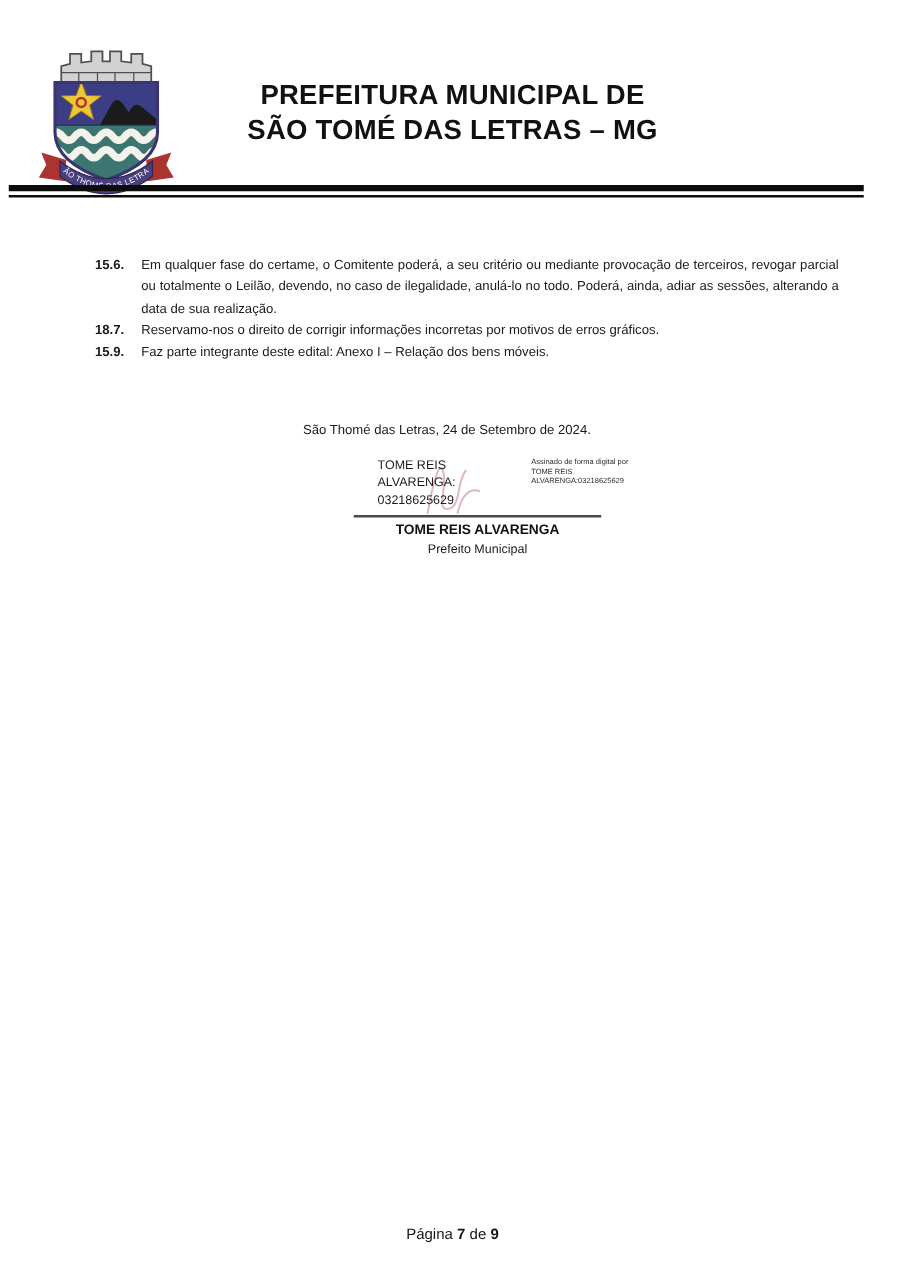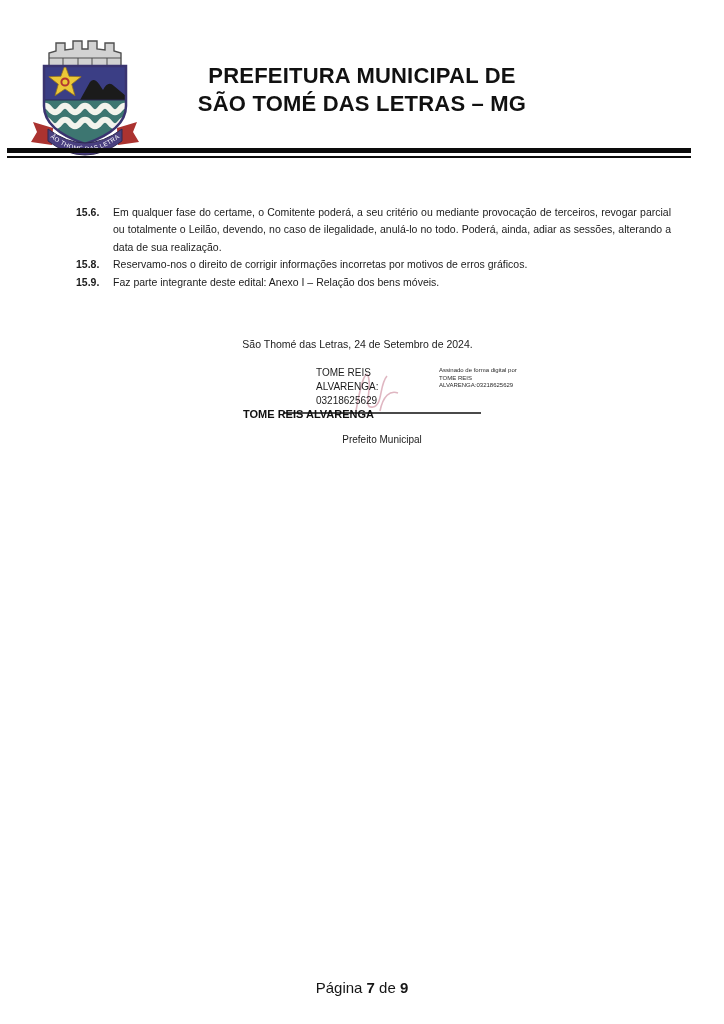--- a/index.html
+++ b/index.html
@@ -15,34 +15,34 @@
     border-top:5px solid #0c0c0c;border-bottom:2px solid #0c0c0c;}
   
   .clauses{position:absolute;top:196px;left:68px;width:595px;margin:8px;padding:0;list-style:none;}
   .clause{display:flex;font-size:10.5px;line-height:17.4px;}
   .clause .num{width:37px;flex:0 0 37px;font-weight:bold;}
   .clause .txt{flex:1;text-align:justify;}
   
   .dateline{position:absolute;top:337px;left:60px;width:595px;text-align:center;
     font-size:10.5px;line-height:15px;margin:0;}
   
-  .stamp{position:absolute;top:366px;left:316px;width:172px;height:50px;display:flex;gap:32px;}
+  .stamp{position:absolute;top:366px;left:302px;width:172px;height:50px;display:flex;gap:32px;}
   .stamp .scribble{position:absolute;left:30px;top:-3px;width:56px;height:52px;z-index:0;}
   .stamp-left{position:relative;z-index:1;width:86px;flex:0 0 86px;
     font-size:10px;line-height:13.8px;color:#1c1c1c;}
   .stamp-right{position:relative;z-index:1;width:78px;flex:0 0 78px;padding-left:5px;padding-top:1px;
     font-size:6px;line-height:7.7px;color:#2a2a2a;overflow-wrap:anywhere;}
   .sig-rule{position:absolute;top:412px;left:283px;width:198px;border-top:2px solid #4a4a4a;}
-  .sig-name{position:absolute;top:407px;left:243px;width:278px;text-align:left;
+  .sig-name{position:absolute;top:417px;left:243px;width:278px;text-align:center;
     font-size:11px;font-weight:bold;line-height:14px;color:#111;}
   .sig-role{position:absolute;top:433px;left:243px;width:278px;text-align:center;
     font-size:10px;line-height:14px;}
   
   .footer{position:absolute;top:980px;left:0;width:724px;text-align:center;
-    font-size:15px;line-height:15px;color:#161616;}
+    font-size:12px;line-height:15px;color:#161616;}
   .footer b{font-weight:bold;}
 </style>
 </head>
 <body>
 
 <div class="page">
 
   <header>
     <svg class="crest-svg" viewBox="0 0 114 122" xmlns="http://www.w3.org/2000/svg">
       <defs>
@@ -90,21 +90,21 @@
   </header>
 
   <div class="header-rule"></div>
 
   <ol class="clauses">
     <li class="clause">
       <span class="num">15.6.</span>
       <span class="txt">Em qualquer fase do certame, o Comitente poderá, a seu critério ou mediante provocação de terceiros, revogar parcial ou totalmente o Leilão, devendo, no caso de ilegalidade, anulá-lo no todo. Poderá, ainda, adiar as sessões, alterando a data de sua realização.</span>
     </li>
     <li class="clause">
-      <span class="num">15.8.</span>
+      <span class="num">18.7.</span>
       <span class="txt">Reservamo-nos o direito de corrigir informações incorretas por motivos de erros gráficos.</span>
     </li>
     <li class="clause">
       <span class="num">15.9.</span>
       <span class="txt">Faz parte integrante deste edital: Anexo I – Relação dos bens móveis.</span>
     </li>
   </ol>
 
   <p class="dateline">São Thomé das Letras, 24 de Setembro de 2024.</p>
 

